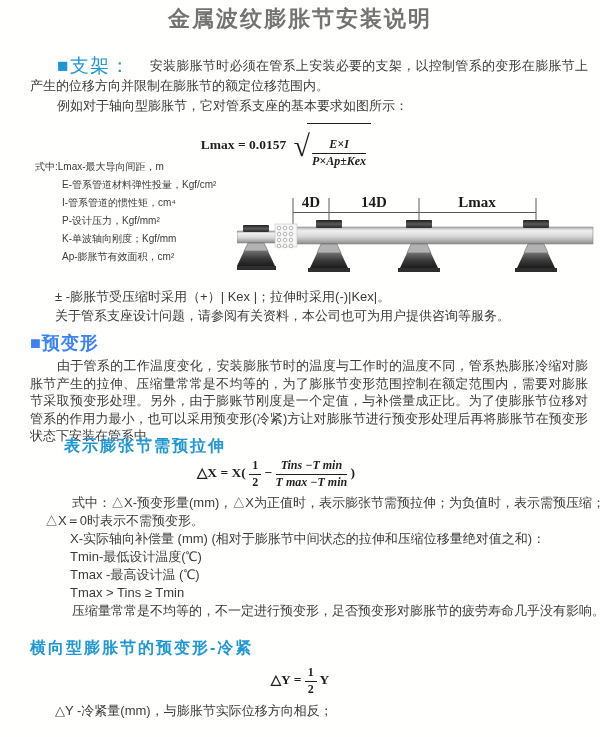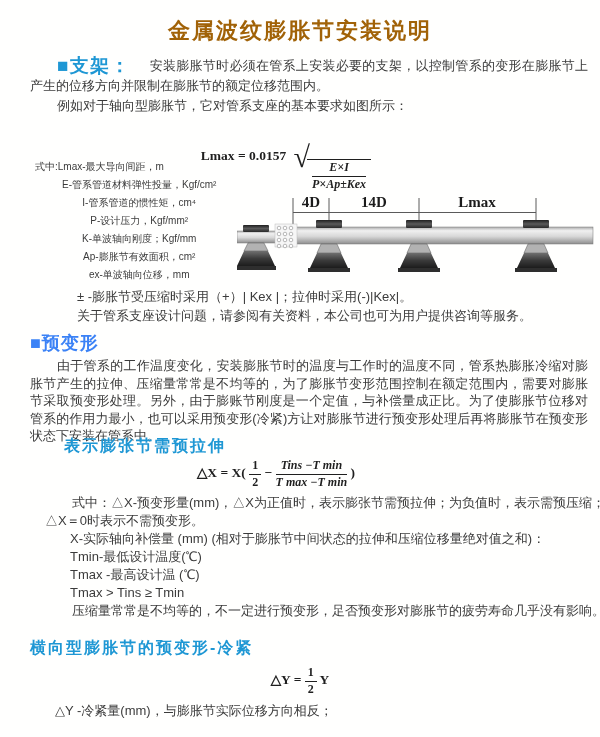--- a/index.html
+++ b/index.html
@@ -2,54 +2,54 @@
 <html><head>
 <meta charset="utf-8">
 <style>
   * { margin:0; padding:0; box-sizing:border-box; }
   body { margin:0; background:#fffffe; }
   #page {
     position:relative; width:600px; height:737px; background:#fffffe;
     font-family:"Liberation Sans", sans-serif; color:#3b3b3b; overflow:hidden;
   }
   .title {
-    position:absolute; top:16px; left:0; width:100%; text-align:center;
-    font-size:22px; font-weight:bold; color:#a16207; letter-spacing:2px;
+    position:absolute; top:4px; left:0; width:100%; text-align:center;
+    font-size:22px; font-weight:bold; color:#737373; letter-spacing:2px;
   }
   
   .sec1 { position:absolute; top:56px; left:30px; width:558px;
           font-size:13px; line-height:20px; text-align:justify; }
   .p1 { text-indent:27px; }
-  .sec-head { font-size:19px; font-weight:bold; color:#1e97d4;
+  .sec-head { font-size:19px; font-weight:normal; color:#1e97d4;
               letter-spacing:1px; margin-right:19px; vertical-align:-2px; }
   .p2 { text-indent:27px; }
 
   
   .formula { font-family:"Liberation Serif", serif; color:#1f1f1f; }
   .f1 { position:absolute; top:123px; left:0; width:600px; text-align:center;
         font-size:13.5px; font-weight:bold; transform:translateX(-14px); }
   .sqrt { display:inline-flex; align-items:center; vertical-align:middle; margin-left:4px; }
   .sqrt-sign { font-size:30px; font-weight:400; line-height:26px; margin-right:-3px; }
-  .radicand { display:inline-block; border-top:1.5px solid #1f1f1f; padding:1px 5px 0 5px;margin-top:36px; }
+  .radicand { display:inline-block; border-top:1.5px solid #1f1f1f; padding:14px 5px 0 5px; }
   .frac { display:inline-block; vertical-align:middle; text-align:center;
           font-size:12px; line-height:1.15; }
   .frac .fn { display:block; border-bottom:1px solid #1f1f1f; padding:0 3px 1px 3px; }
   .frac .fd { display:block; padding-top:1px; }
   .ital { font-style:italic; }
 
   
   .defs { position:absolute; top:158px; left:35px; font-size:10px; line-height:18px; }
-  .def-line.indent { padding-left:27px;text-align:center; }
+  .def-line.indent { padding-left:27px; }
 
   
   .diagram { position:absolute; top:191px; left:237px; }
   .dim-label { font-family:"Liberation Serif", serif; font-weight:bold; font-size:15px; fill:#1b1b1b; }
 
   
-  .notes1 { position:absolute; top:287px; left:55px; font-size:13px; line-height:19px;margin-left:22px; }
+  .notes1 { position:absolute; top:287px; left:55px; font-size:13px; line-height:19px; }
 
   
   .sec2-head { position:absolute; top:331px; left:30px; font-size:18px;
                font-weight:bold; color:#3b82f6; letter-spacing:1px; }
   .sec2-para { position:absolute; top:357px; left:30px; width:558px;
                font-size:13px; line-height:17.5px; text-align:justify; text-indent:27px; }
 
   .axial-head { position:absolute; top:436px; left:64px; font-size:16px;
                 font-weight:bold; color:#1e97d4; letter-spacing:2px; }
   .f2 { position:absolute; top:459px; left:0; width:552px; text-align:center;
@@ -91,21 +91,20 @@
     </span>
   </div>
 
   <div class="defs">
     <div class="def-line">式中:Lmax-最大导向间距，m</div>
     <div class="def-line indent">E-管系管道材料弹性投量，Kgf/cm²</div>
     <div class="def-line indent">I-管系管道的惯性矩，cm⁴</div>
     <div class="def-line indent">P-设计压力，Kgf/mm²</div>
     <div class="def-line indent">K-单波轴向刚度；Kgf/mm</div>
     <div class="def-line indent">Ap-膨胀节有效面积，cm²</div>
-    <div class="def-line indent">ex-单波轴向位移，mm</div>
   </div>
 
   <svg class="diagram" width="362" height="94" viewBox="0 0 362 94">
     <defs>
       <linearGradient id="pipeGrad" x1="0" y1="0" x2="0" y2="1">
         <stop offset="0" stop-color="#ababab"></stop>
         <stop offset="0.22" stop-color="#f0f0f0"></stop>
         <stop offset="0.55" stop-color="#d8d8d8"></stop>
         <stop offset="1" stop-color="#8e8e8e"></stop>
       </linearGradient>

